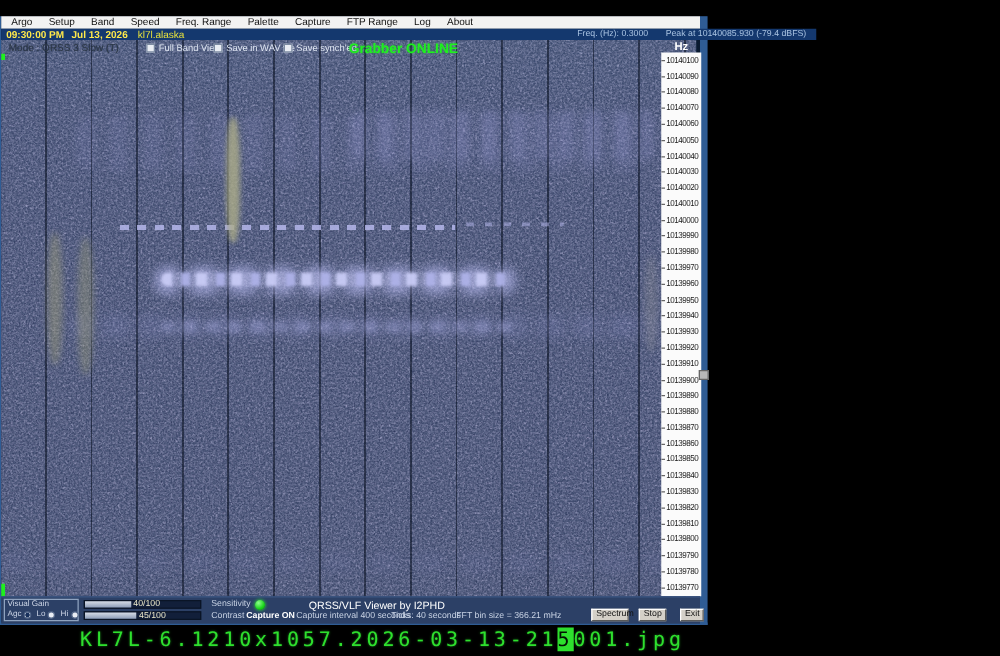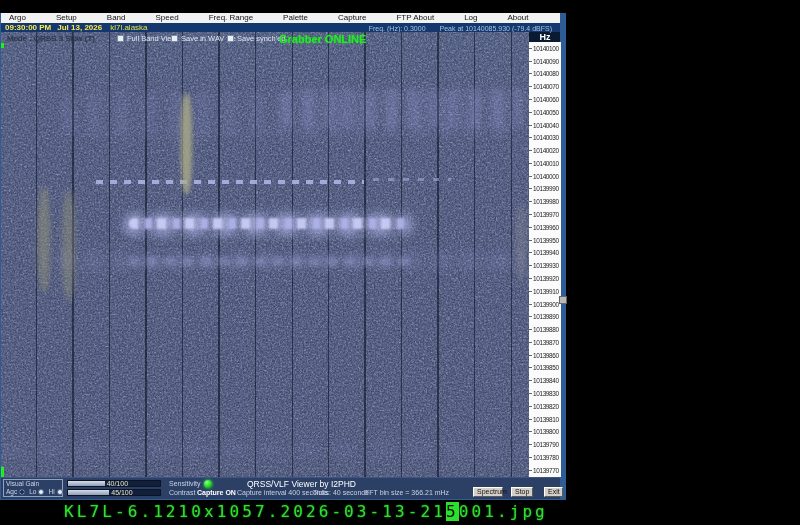--- a/index.html
+++ b/index.html
@@ -2,33 +2,33 @@
 <html><head>
 <meta charset="utf-8">
 <style>
   html,body{margin:0;padding:0;}
   body{width:800px;height:525px;background:#000;position:relative;overflow:hidden;
        font-family:"Liberation Sans",sans-serif;-webkit-font-smoothing:antialiased;}
   .app-window{position:absolute;left:0;top:13px;width:566px;height:487px;background:#0a1a30;
               border-right:6px solid #2f5c94;border-left:1px solid #2f5c94;border-bottom:2px solid #2f5c94;box-sizing:border-box;}
   
   .menubar{position:absolute;left:0;top:0;width:559px;height:10px;background:#f2f2f2;
-           display:flex;align-items:center;gap:30px;padding-left:8px;box-sizing:border-box;}
+           display:flex;align-items:center;gap:13px;padding-left:8px;box-sizing:border-box;}
   .menu-item{font-size:8px;color:#111;line-height:10px;white-space:nowrap;cursor:default;}
   
-  .statusbar{position:absolute;left:0;top:10px;width:559px;height:9px;background:#14386e;
-             display:flex;align-items:flex-end;font-size:8px;}
+  .statusbar{position:absolute;left:0;top:10px;width:652px;height:9px;background:#14386e;
+             display:flex;align-items:center;font-size:8px;}
   .st-time{color:#ffe94a;font-weight:bold;margin-left:4px;white-space:nowrap;}
   .st-date{color:#ffe94a;font-weight:bold;margin-left:6px;white-space:nowrap;}
   .st-call{color:#e8e23c;margin-left:8px;white-space:nowrap;}
   .st-freq{color:#a9c3e2;margin-left:auto;font-size:7px;white-space:nowrap;}
   .st-peak{color:#a9c3e2;margin-left:14px;margin-right:8px;font-size:7px;white-space:nowrap;}
   
   .waterfall{position:absolute;left:0;top:19px;width:528px;height:456px;overflow:hidden;
-             background:linear-gradient(#2c436a 0%,#2c3560 14%,#2b2f58 45%,#272c52 80%,#242a4e 100%);}
+             background:linear-gradient(#2c436a 0%,#2c3560 14%,#2b2f58 45%,#272c52 80%,#242a4e 100%);padding-left:28px;}
   .wf-noise{position:absolute;left:0;top:0;width:100%;height:100%;}
   .wf-ticks{position:absolute;left:0;top:0;width:100%;height:100%;
             background:repeating-linear-gradient(90deg,transparent 0 35px,rgba(4,12,28,.55) 35px 36.5px);}
   .sig{position:absolute;pointer-events:none;}
   .smudge-a{left:60px;top:60px;width:460px;height:45px;opacity:.45;filter:blur(3px);border-radius:14px;
             background:repeating-linear-gradient(90deg,rgba(150,152,212,.30) 0 14px,rgba(150,152,212,.04) 14px 27px);}
   .smudge-b{left:280px;top:56px;width:245px;height:40px;opacity:.55;filter:blur(2.5px);border-radius:12px;
             background:repeating-linear-gradient(90deg,rgba(158,160,220,.34) 0 11px,rgba(158,160,220,.06) 11px 21px);}
   .fsk-trace{left:95px;top:148px;width:268px;height:4px;opacity:.85;filter:blur(.6px);
              background:repeating-linear-gradient(90deg,#b4b6ea 0 7px,transparent 7px 14px);}
@@ -103,21 +103,21 @@
 
   <div class="menubar">
 
   <span class="menu-item">Argo</span>
       <span class="menu-item">Setup</span>
       <span class="menu-item">Band</span>
       <span class="menu-item">Speed</span>
       <span class="menu-item">Freq. Range</span>
       <span class="menu-item">Palette</span>
       <span class="menu-item">Capture</span>
-      <span class="menu-item">FTP About</span>
+      <span class="menu-item">FTP Range</span>
       <span class="menu-item">Log</span>
       <span class="menu-item">About</span>
     </div>
 
   <div class="statusbar">
     <span class="st-time">09:30:00 PM</span>
     <span class="st-date">Jul 13, 2026</span>
     <span class="st-call">kl7l.alaska</span>
     <span class="st-freq">Freq. (Hz):  0.3000</span>
     <span class="st-peak">Peak at 10140085.930 (-79.4 dBFS)</span>

